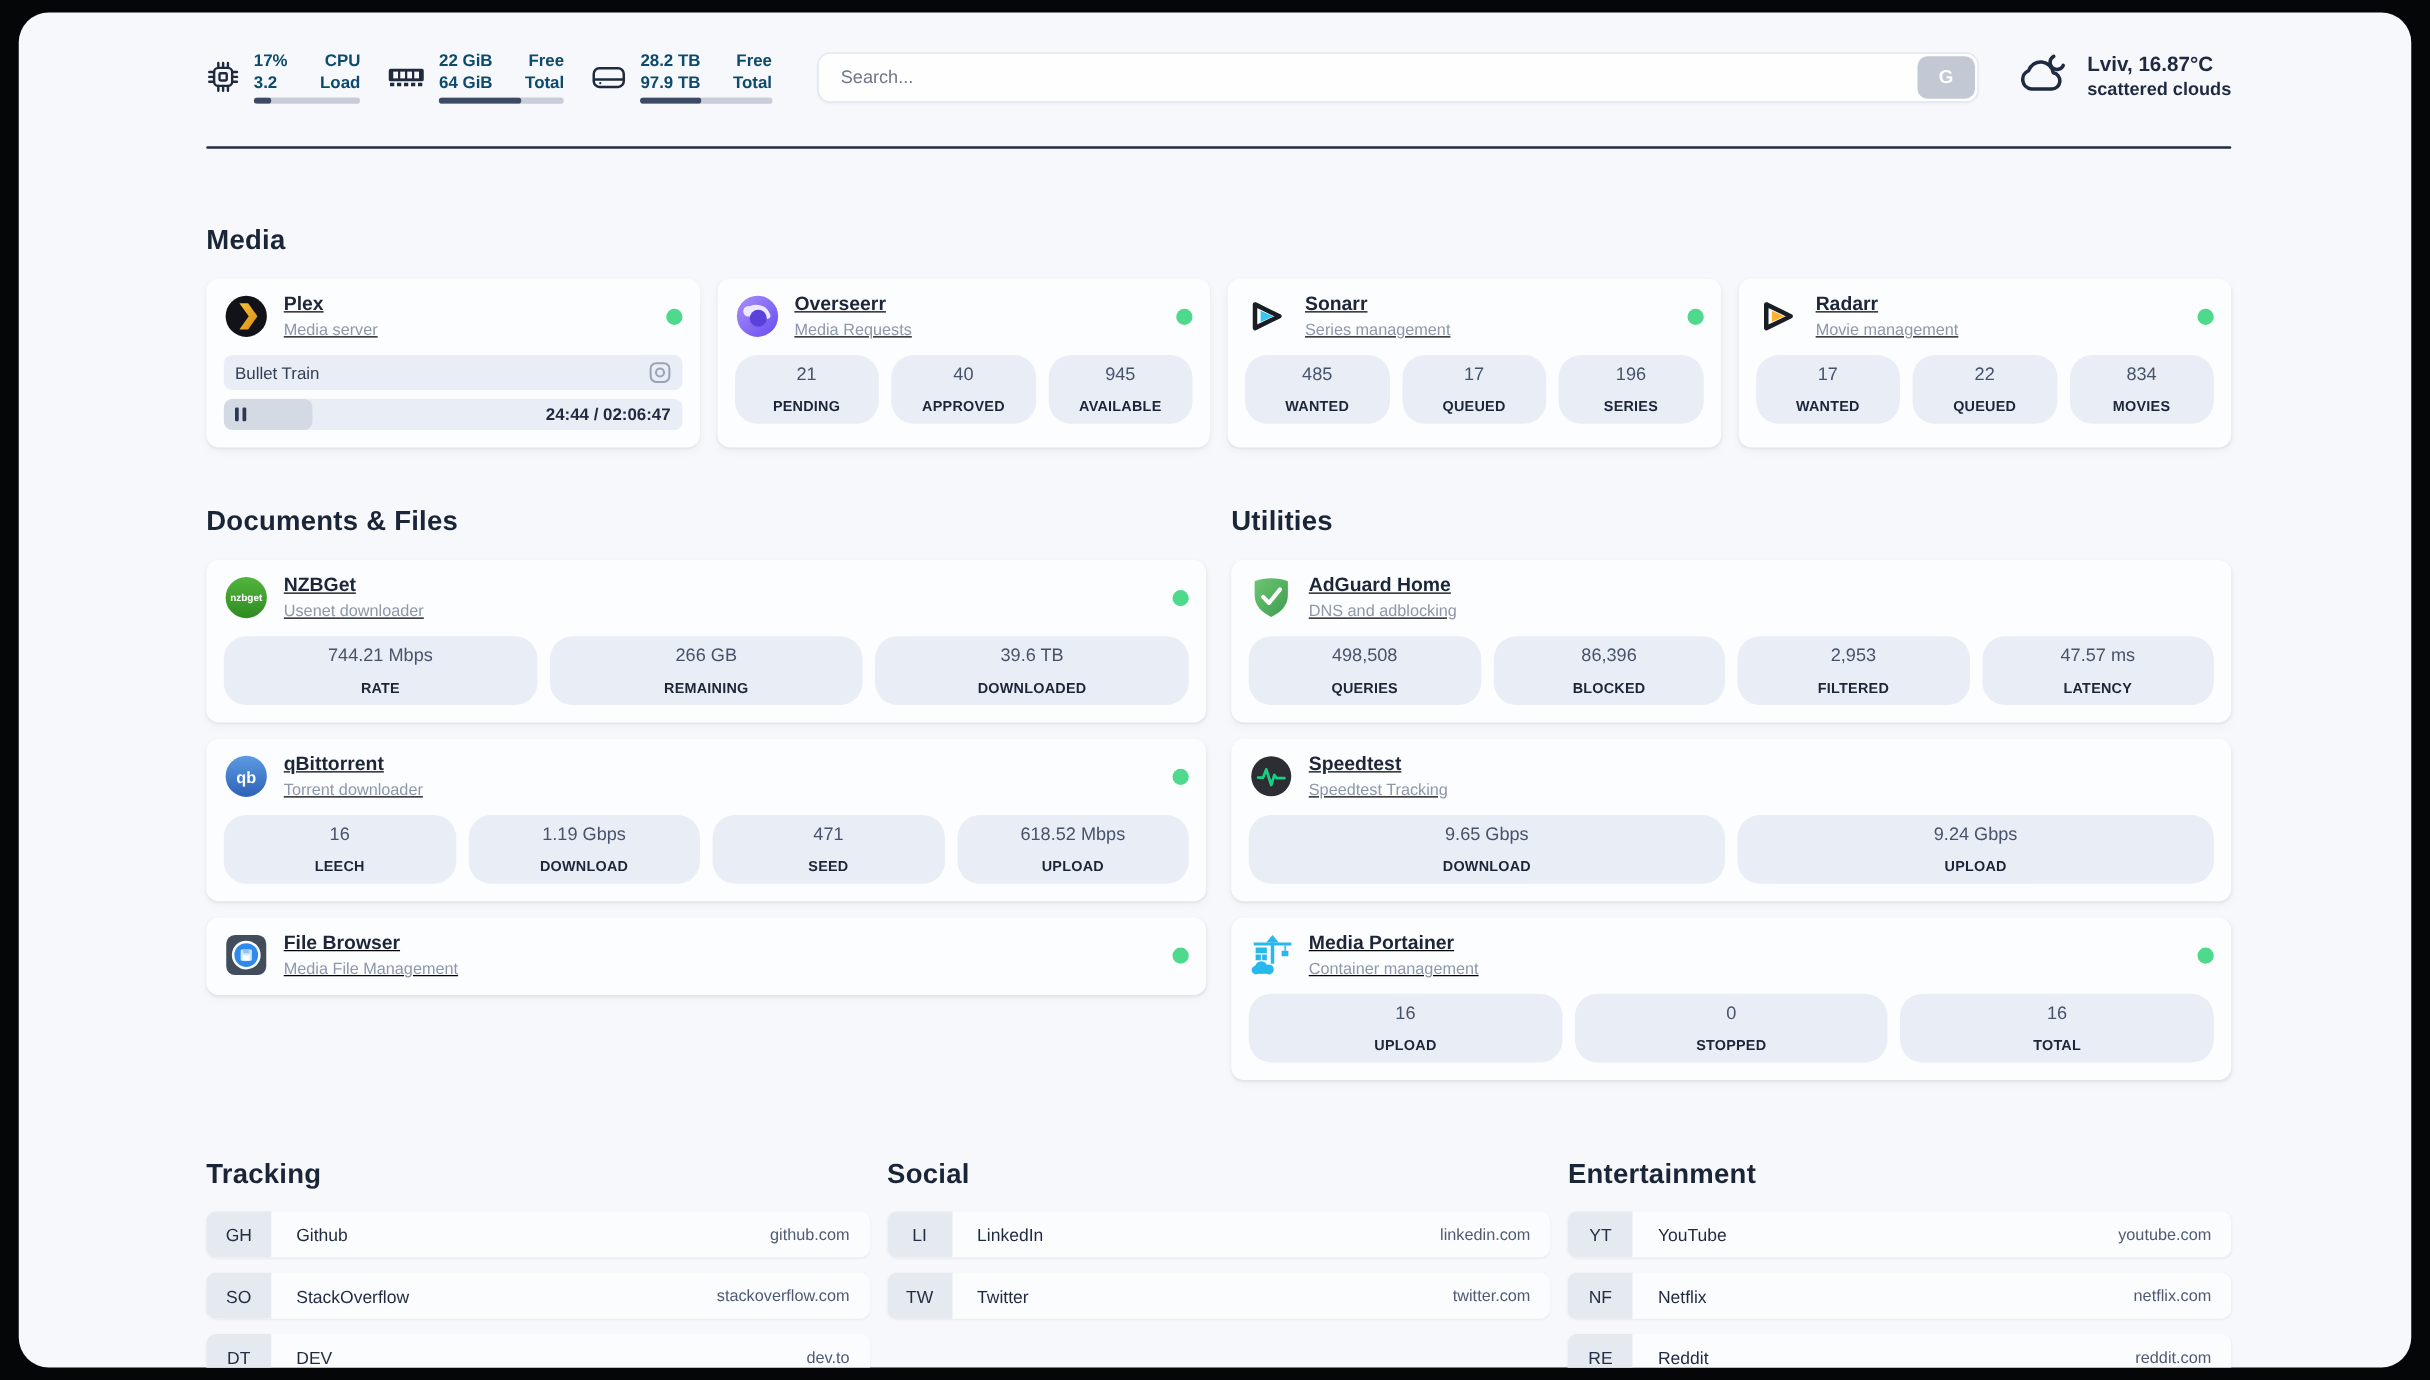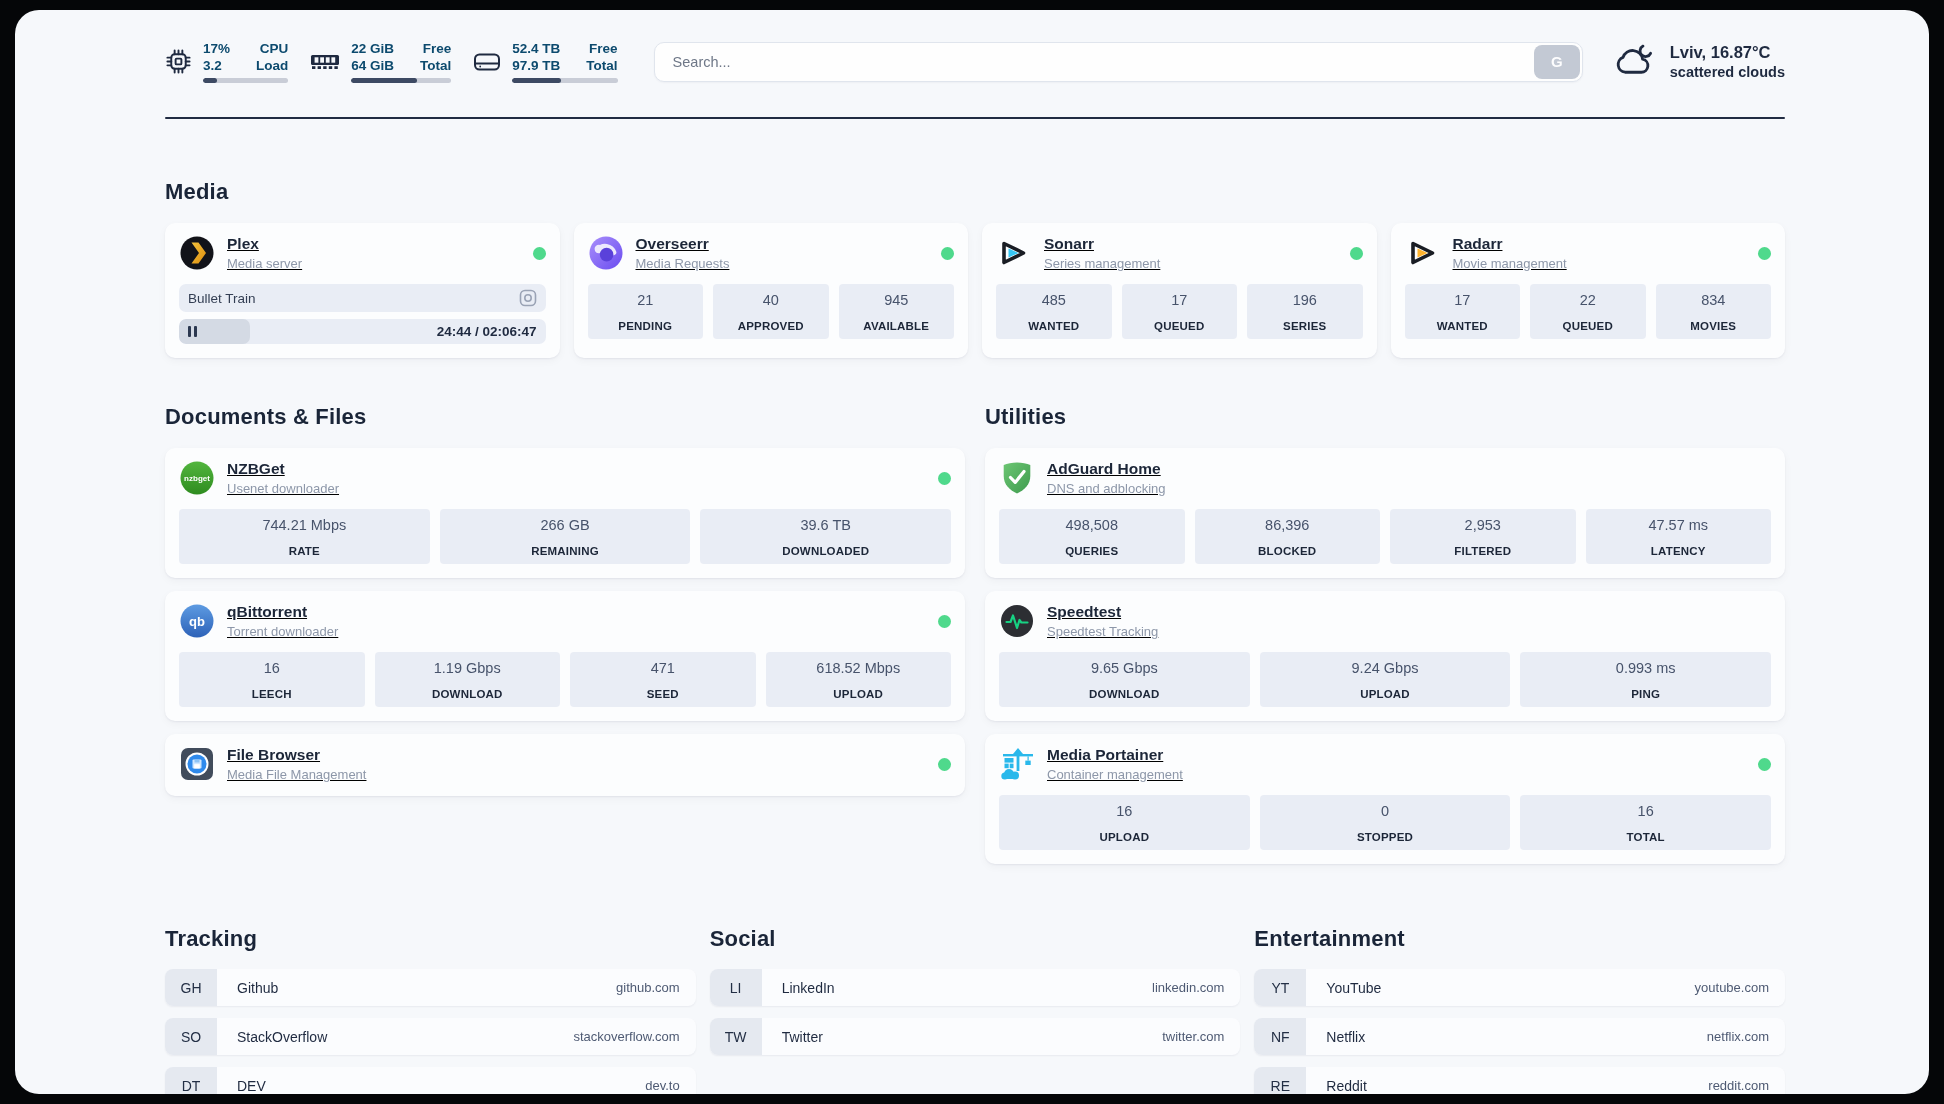--- a/index.html
+++ b/index.html
@@ -42,21 +42,21 @@
   .card { background:#fcfdfe; border-radius:10px; padding:12px 14px 14px;
           box-shadow:0 1px 2px rgba(15,25,50,.06), 0 3px 8px rgba(15,25,50,.04); }
   .card-head { display:flex; align-items:center; gap:12px;text-decoration:underline; }
   .app-icon { width:36px; height:36px; flex:none; }
   .app-icon svg { display:block; }
   .card-title { font-size:15.5px; font-weight:700; color:#1c2638; }
   .card-desc { font-size:13px; color:#8d97a9; margin-top:3px; }
   .status-dot { width:13px; height:13px; border-radius:50%; background:#4fd98c; margin-left:auto; align-self:center; flex:none; }
 
   .stats { display:flex; gap:10px; margin-top:13px; }
-  .stat { flex:1; background:#e9edf5; border-radius:4px; text-align:center; padding:8px 4px 7px; }
+  .stat { flex:1; background:#e9edf5; border-radius:18px; text-align:center; padding:8px 4px 7px; }
   .stat-value { font-size:14.5px; color:#47536b; }
   .stat-label { font-size:11.5px; font-weight:700; color:#1c2638; margin-top:12px; letter-spacing:.2px; }
 
   
   .player-title { margin-top:13px; height:28px; background:#e9edf5; border-radius:7px;
                   display:flex; align-items:center; padding:12px 9px; font-size:13.5px; color:#333e53; }
   .cam-icon { margin-left:auto; display:flex; }
   .player-bar { margin-top:7px; height:25px; background:#e9edf5; border-radius:7px;
                 position:relative; display:flex; align-items:center; overflow:hidden; }
   .player-fill { position:absolute; left:0; top:0; bottom:0; background:#d4dae4; border-radius:7px; }
@@ -137,21 +137,21 @@
     <div class="monitor">
       <span>
         <svg width="28" height="23" viewBox="0 0 28 22" fill="none" stroke="#1f2a40" stroke-width="2" stroke-linecap="round">
           <rect x="2" y="4" width="24" height="15" rx="4.5"></rect>
           <path d="M2.4 13h23.2"></path>
           <circle cx="7.2" cy="16" r="0.9" fill="#1f2a40" stroke="none"></circle>
         </svg>
       </span>
       <div>
         <div class="monitor-grid">
-          <span>52.4 TB</span>
+          <span>28.2 TB</span>
           <span class="lbl">Free</span>
           <span>97.9 TB</span>
           <span class="lbl">Total</span>
         </div>
         <div class="monitor-bar">
           <span style="width: 46%;"></span>
         </div>
       </div>
     </div>
 
@@ -479,24 +479,20 @@
             </div>
           </div>
           <div class="stats">
             <div class="stat">
               <div class="stat-value">9.65 Gbps</div>
               <div class="stat-label">DOWNLOAD</div>
             </div>
             <div class="stat">
               <div class="stat-value">9.24 Gbps</div>
               <div class="stat-label">UPLOAD</div>
-            </div>
-            <div class="stat">
-              <div class="stat-value">0.993 ms</div>
-              <div class="stat-label">PING</div>
             </div>
           </div>
         </div>
 
         <div class="card">
           <div class="card-head">
             <span class="app-icon">
               <svg width="38" height="38" viewBox="0 0 38 38" fill="#29b8eb">
                 <polygon points="19,2 24,8 14,8"></polygon>
                 <rect x="4" y="8" width="30" height="2.4"></rect>

